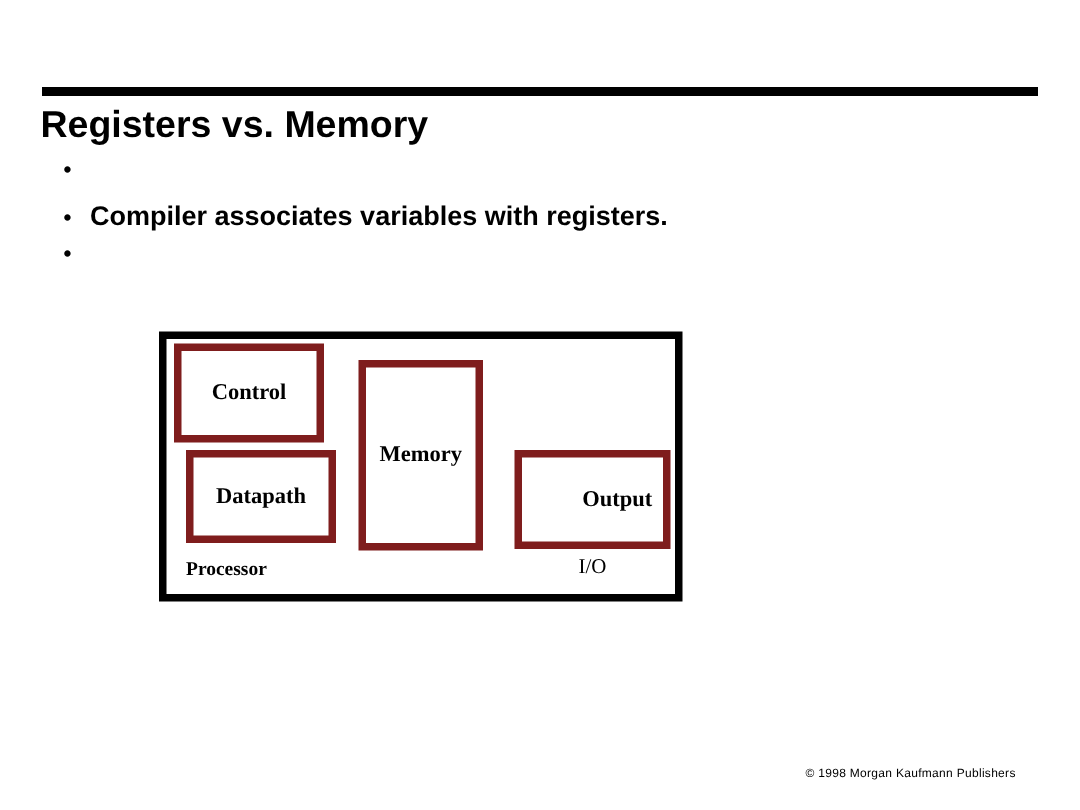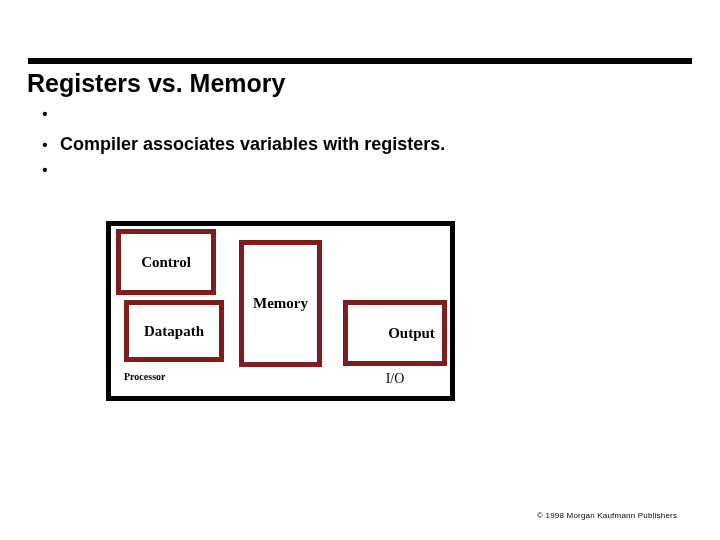--- a/index.html
+++ b/index.html
@@ -100,21 +100,21 @@
 
   .dlabel {
     position: absolute;
     font-family: "Liberation Serif", serif;
     color: #000000;
     white-space: nowrap;
   }
   #label-processor {
     left: 13px;
     top: 145px;
-    font-size: 10px;
+    font-size: 13px;
     font-weight: bold;
   }
   #label-io {
     left: 232px;
     top: 145px;
     width: 104px;
     text-align: center;
     font-size: 14px;
     font-weight: normal;
   }

